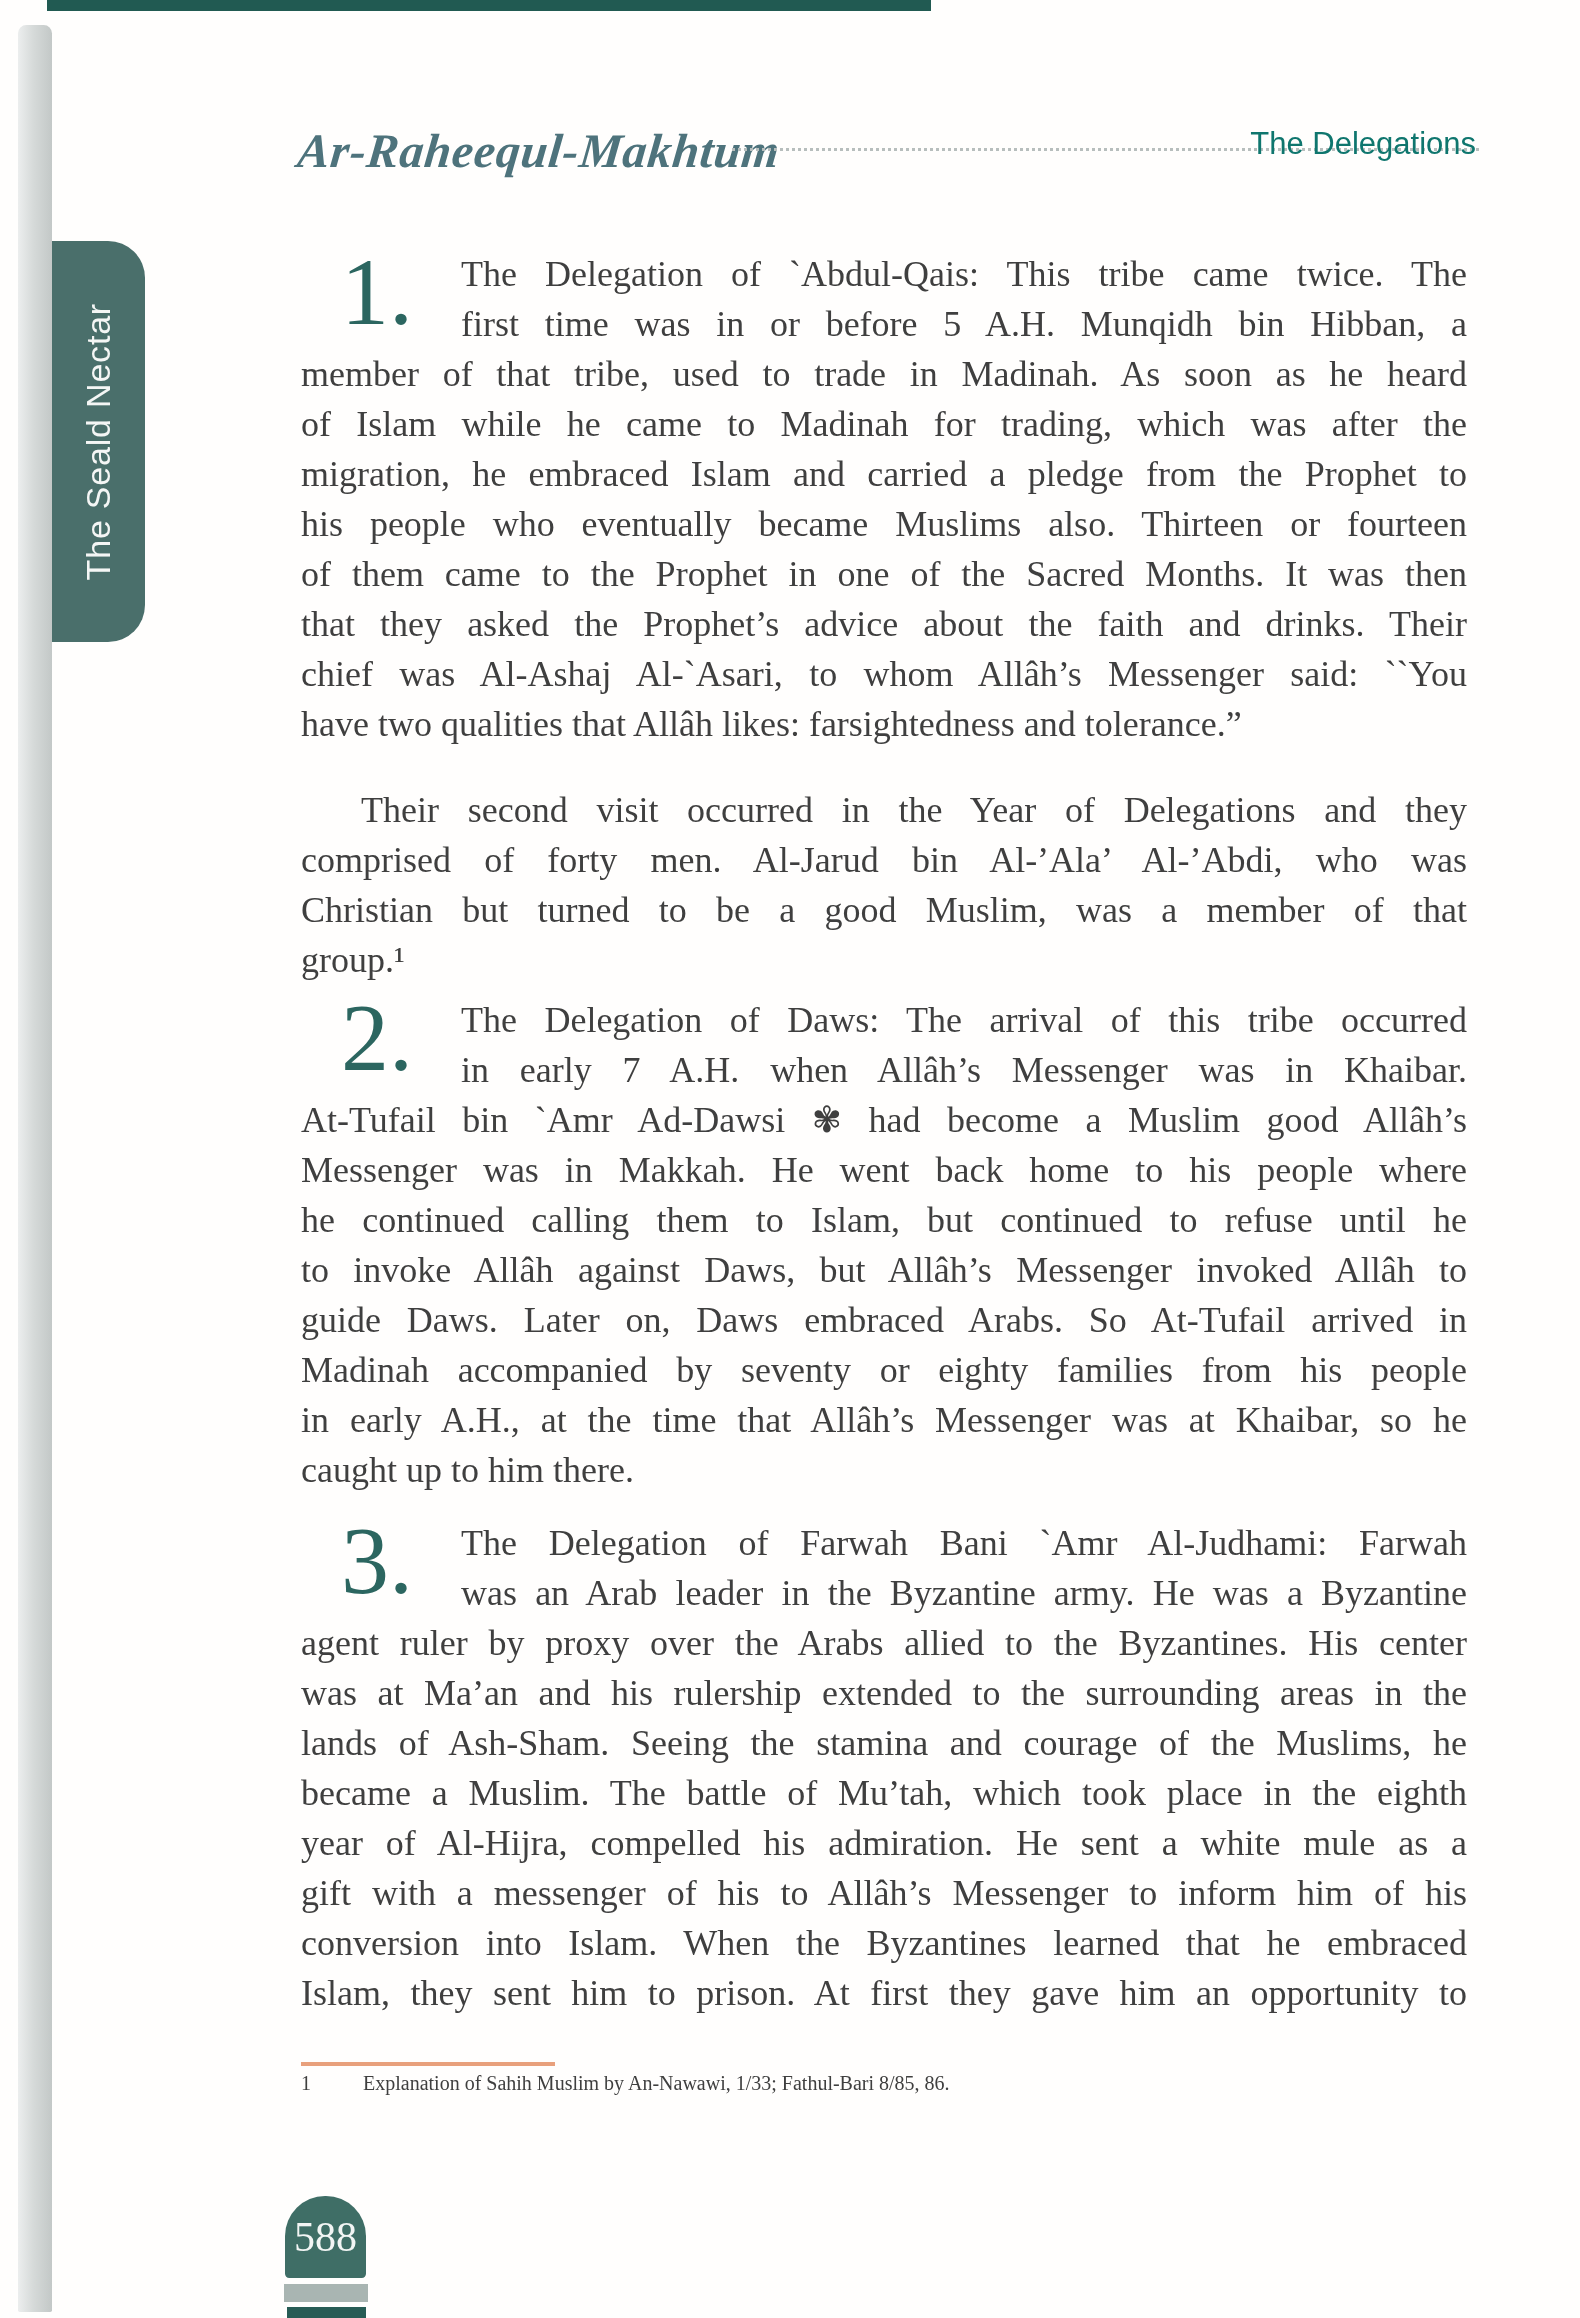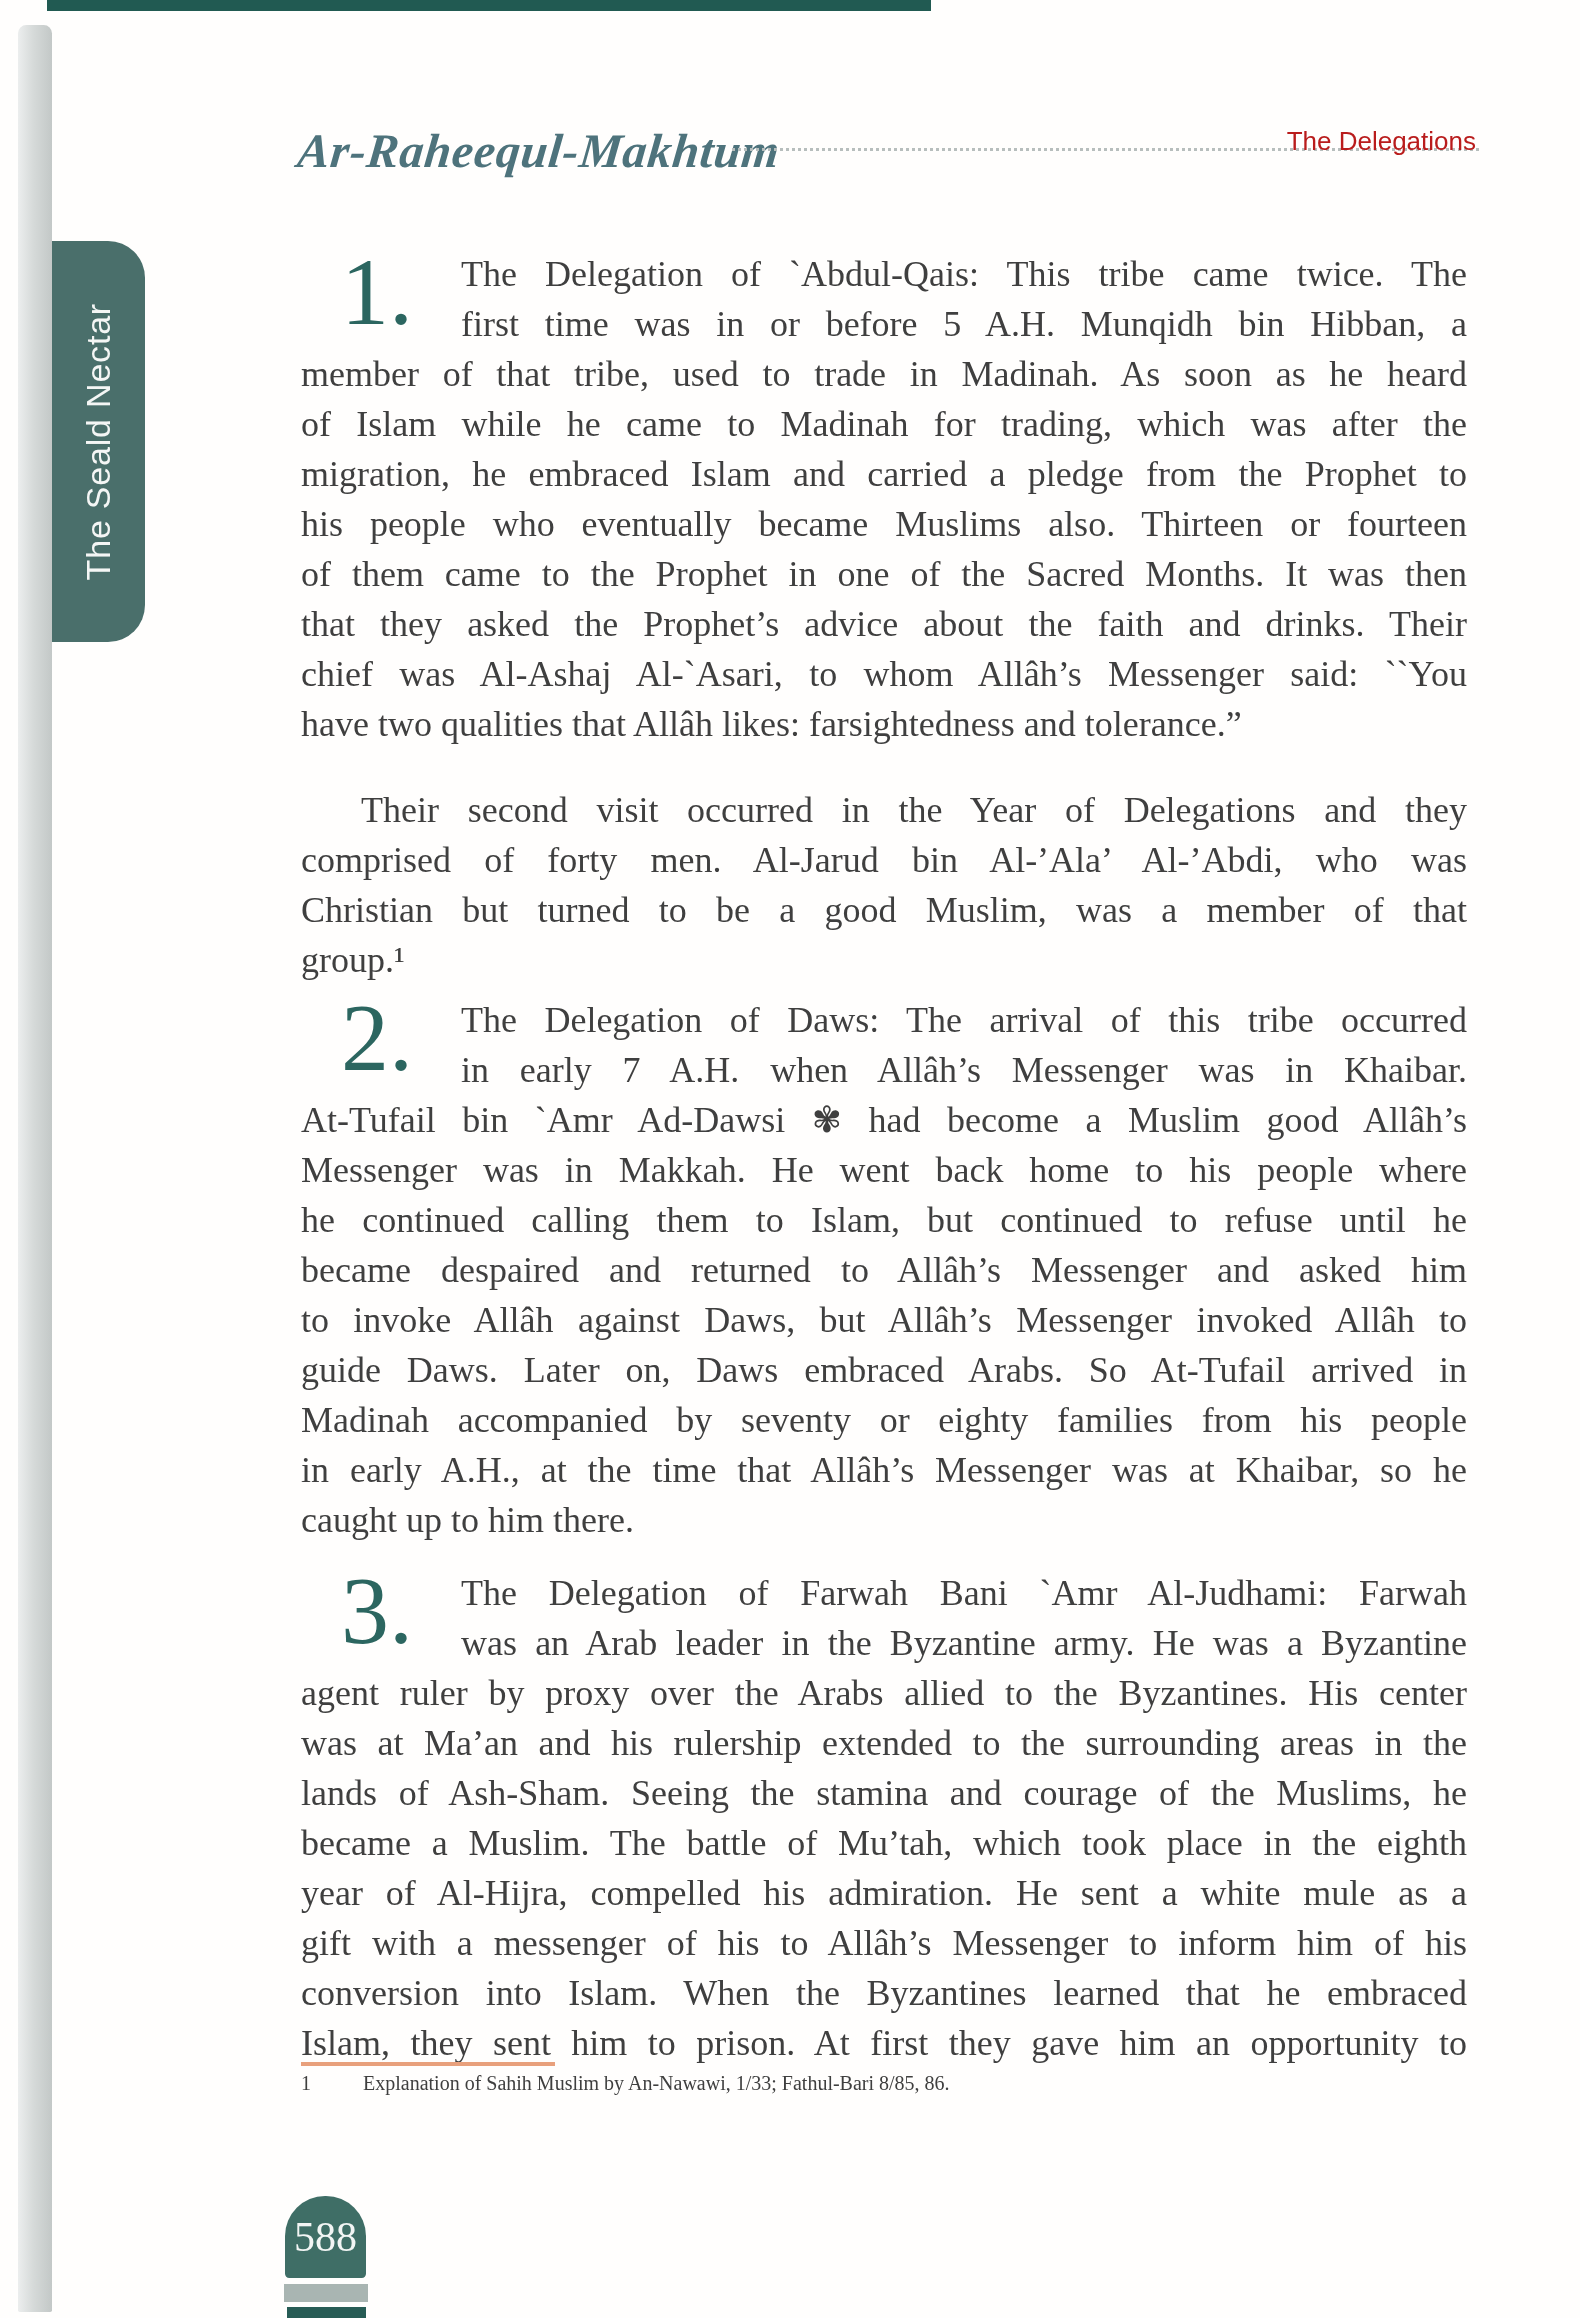--- a/index.html
+++ b/index.html
@@ -20,21 +20,21 @@
        border-radius:0 37px 37px 0;display:flex;align-items:center;justify-content:center;}
   .tab-label{writing-mode:vertical-rl;transform:rotate(180deg);white-space:nowrap;
        color:#f4f6f5;font-family:"Liberation Sans","DejaVu Sans",sans-serif;
        font-size:34px;letter-spacing:0.8px;}
 
   
   .book-title{position:absolute;left:298px;top:123px;font-style:italic;font-weight:bold;
        font-size:48px;color:#4e737c;letter-spacing:0.8px;transform:skewX(-6deg);}
   .dotted-rule{position:absolute;left:732px;top:148px;width:747px;border-bottom:3.3px dotted #b7bebd;}
   .chapter-title{position:absolute;right:105px;top:126px;font-family:"Liberation Sans","DejaVu Sans",sans-serif;
-       font-size:26px;color:#b91c1c;}
+       font-size:31px;color:#0f766e;}
 
   
   .column{position:absolute;left:301px;top:249px;width:1166px;font-size:36px;line-height:50px;}
   .block{position:relative;}
   .block.m36{margin-top:30px;} .block.m12{margin-top:10px;} .block.m28{margin-top:23px;}
   .dropcap{position:absolute;left:40px;top:-5px;font-size:96px;line-height:96px;
        color:#2c6660;font-weight:normal;}
   .line{text-align:justify;text-align-last:justify;}
   .line.indent{margin-left:160px;}
   .line.first-indent{text-indent:60px;margin-top:36px;}
@@ -89,21 +89,20 @@
         <div class="line">Christian but turned to be a good Muslim, was a member of that</div>
         <div class="line last">group.¹</div>
       </div>
       <div class="block m12">
         <div class="dropcap">2.</div>
         <div class="line indent">The Delegation of Daws: The arrival of this tribe occurred</div>
         <div class="line indent">in early 7 A.H. when Allâh’s Messenger was in Khaibar.</div>
         <div class="line">At-Tufail bin `Amr Ad-Dawsi ✾ had become a Muslim good Allâh’s</div>
         <div class="line">Messenger was in Makkah. He went back home to his people where</div>
         <div class="line">he continued calling them to Islam, but continued to refuse until he</div>
-        <div class="line">became despaired and returned to Allâh’s Messenger and asked him</div>
         <div class="line">to invoke Allâh against Daws, but Allâh’s Messenger invoked Allâh to</div>
         <div class="line">guide Daws. Later on, Daws embraced Arabs. So At-Tufail arrived in</div>
         <div class="line">Madinah accompanied by seventy or eighty families from his people</div>
         <div class="line">in early A.H., at the time that Allâh’s Messenger was at Khaibar, so he</div>
         <div class="line last">caught up to him there.</div>
       </div>
       <div class="block m28">
         <div class="dropcap">3.</div>
         <div class="line indent">The Delegation of Farwah Bani `Amr Al-Judhami: Farwah</div>
         <div class="line indent">was an Arab leader in the Byzantine army. He was a Byzantine</div>

